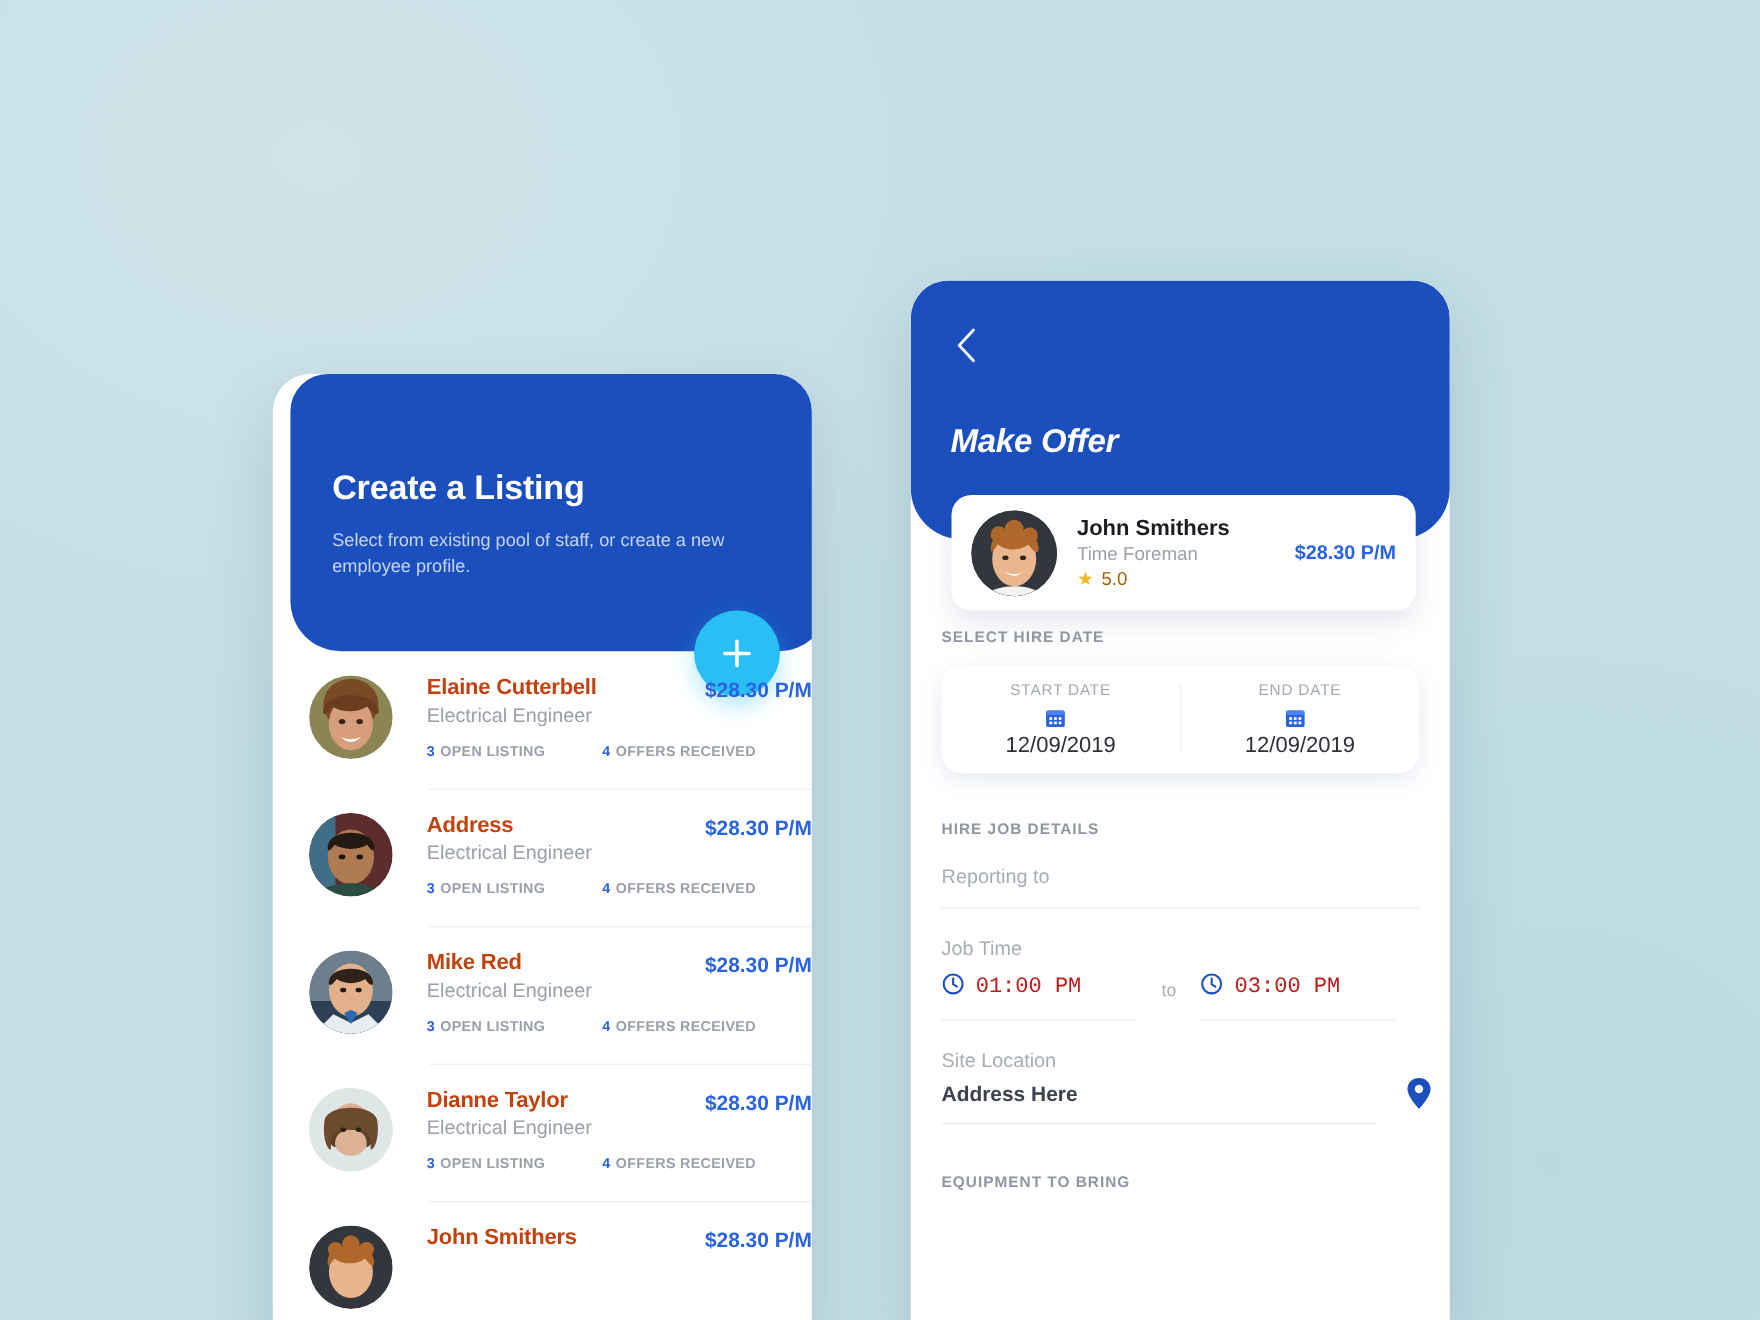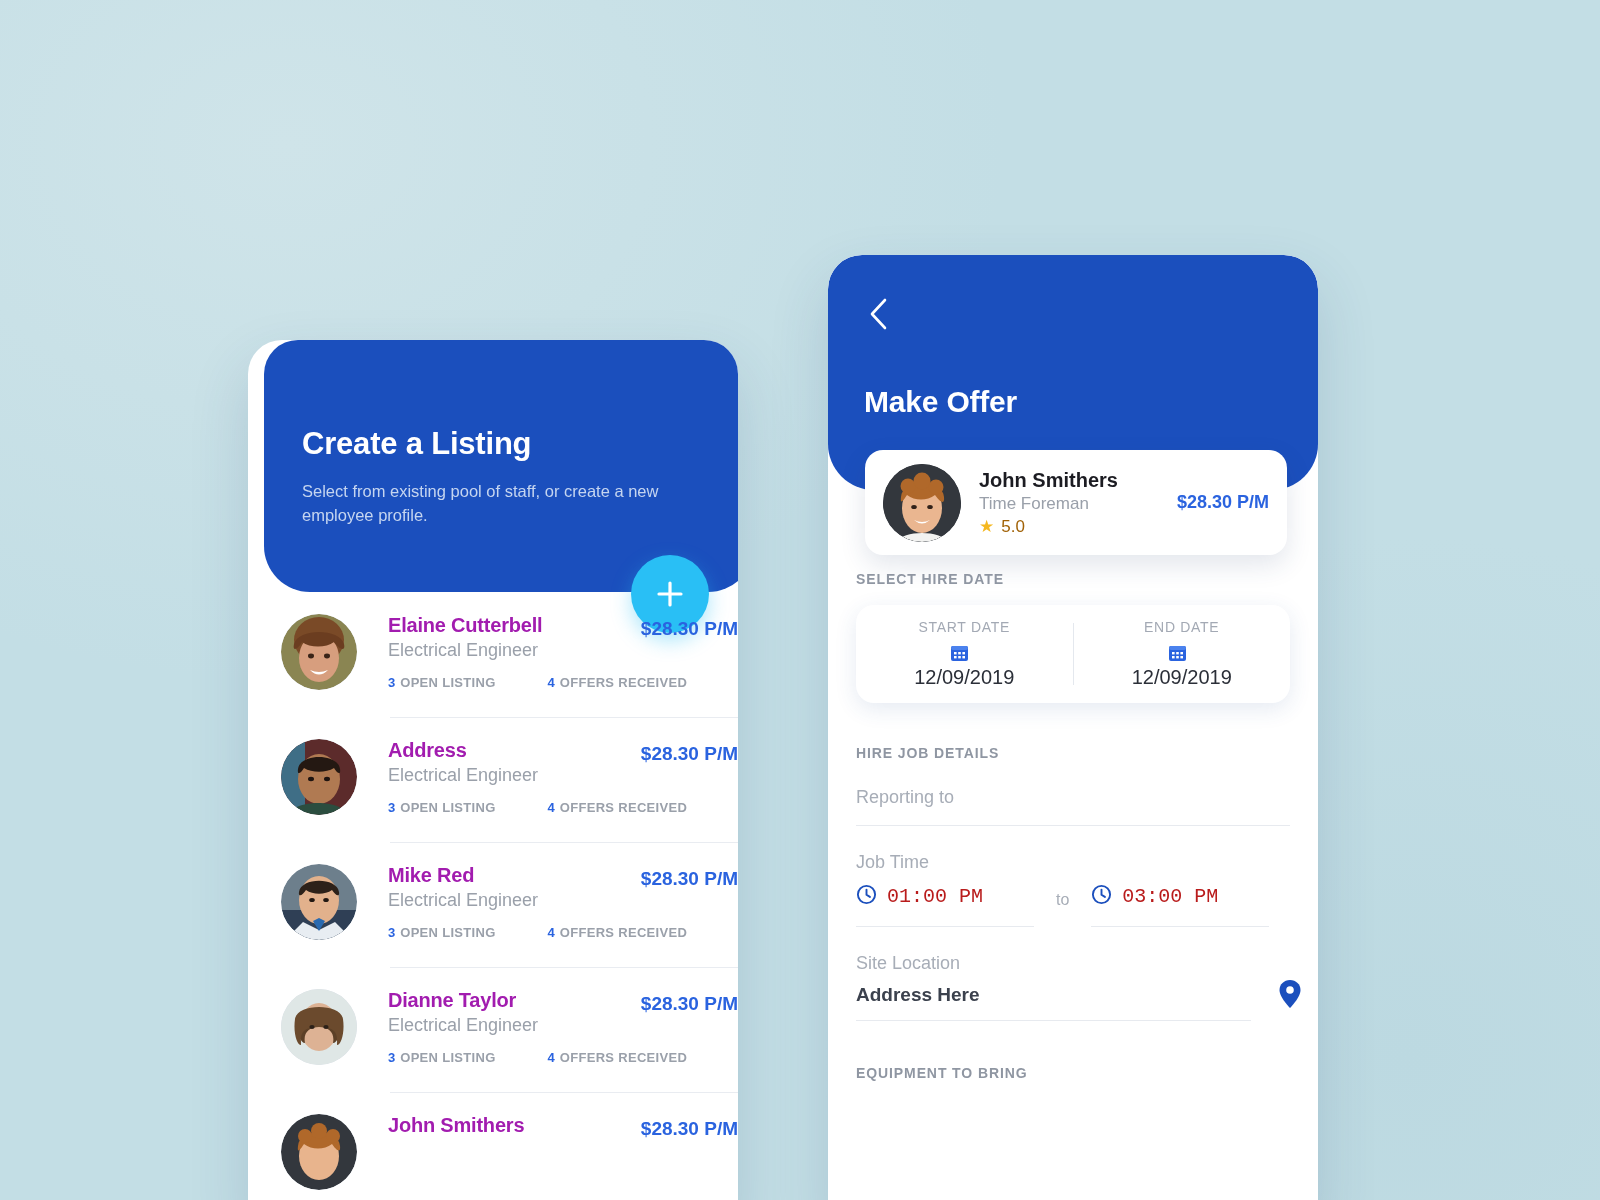--- a/index.html
+++ b/index.html
@@ -76,36 +76,37 @@
     background:#e9ecf1;
   }
   .staff-row:first-child .sep{ display:none; }
   .avatar{
     width:76px; height:76px; border-radius:50%;
     margin-left:33px; flex:none; overflow:hidden;
     background:#d7dde5; position:relative;
   }
   .avatar svg{ display:block; width:100%; height:100%; }
   .staff-main{ flex:1; padding-left:31px; padding-right:8px; position:relative; }
-  .staff-name{ font-size:20px; font-weight:bold; color:#a21caf; letter-spacing:-.2px; }
+  .staff-name{ font-size:20px; font-weight:bold; color:#c2410c; letter-spacing:-.2px; }
   .staff-role{ font-size:18px; color:#9aa0aa; margin-top:3px; }
   .staff-meta{ margin-top:14px; display:flex; }
   .meta-num{ color:#2a63df; font-weight:bold; font-size:13px; }
   .meta-lbl{ color:#9aa0aa; font-size:13px; font-weight:bold; letter-spacing:.3px; margin-left:5px; }
   .meta-2{ margin-left:52px; display:flex; }
   .staff-price{
     position:absolute; right:0; top:4px;
     color:#2a63df; font-size:19px; font-weight:bold;
   }
 
   
   .hdr-right{
     position:absolute; left:0; top:0; width:100%; height:235px;
     background:#1b4fbd;
     border-radius:34px 34px 46px 46px;
+    font-style:italic;
   }
   .back-btn{
     position:absolute; left:28px; top:38px; width:46px; height:46px;
     display:flex; align-items:center; justify-content:center; cursor:pointer;
   }
   .mk-title{
     position:absolute; left:36px; top:130px;
     color:#fff; font-size:30px; font-weight:bold; letter-spacing:-.2px;
   }
 

